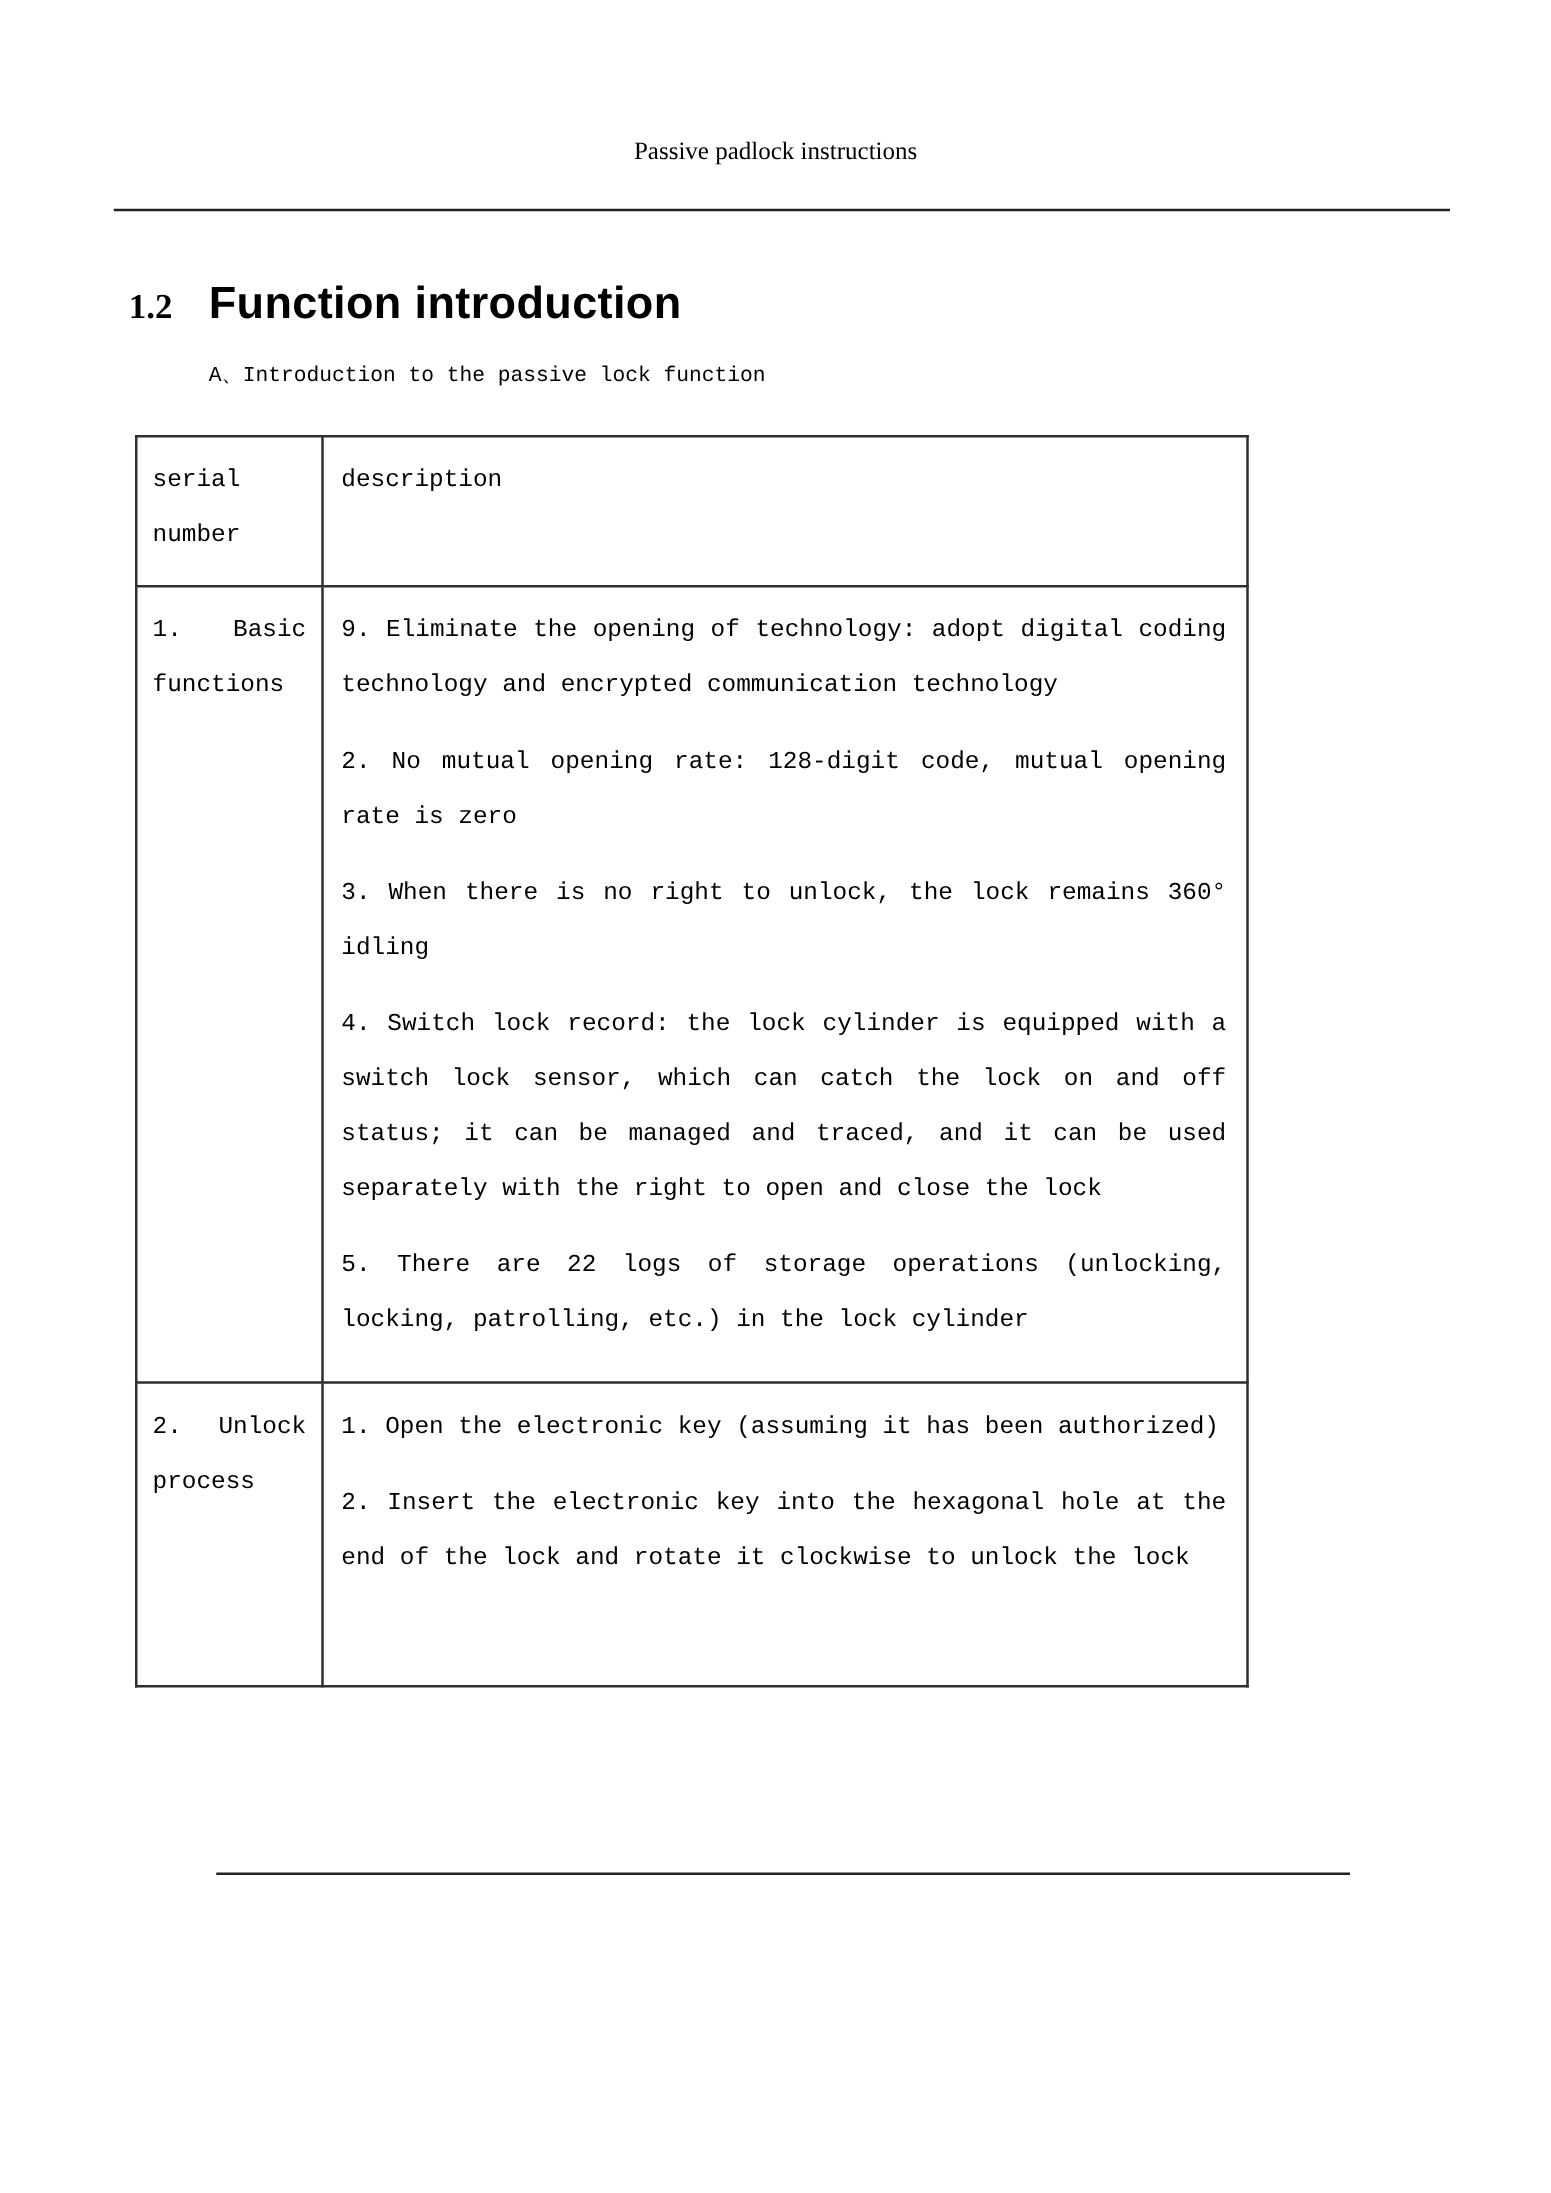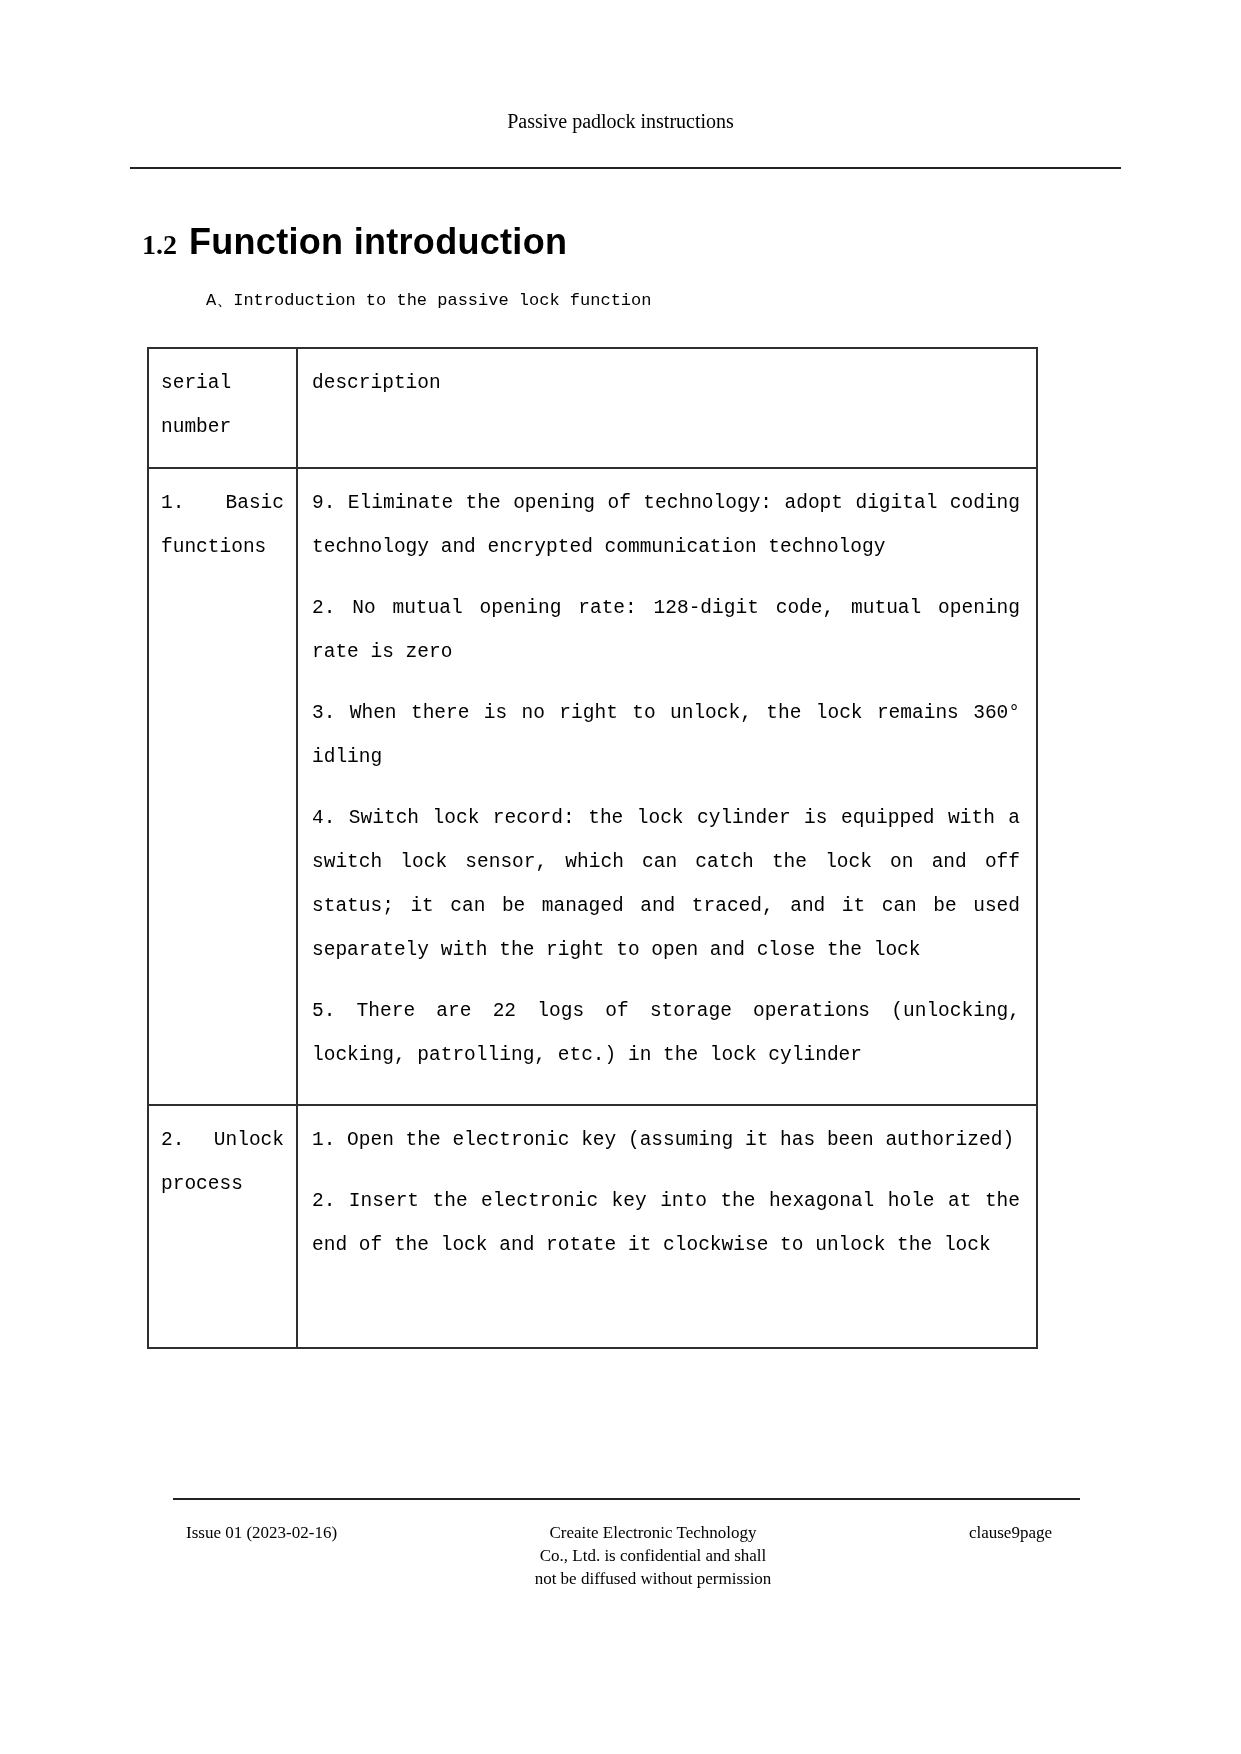--- a/index.html
+++ b/index.html
@@ -9,21 +9,21 @@
     color: #000000;
   }
   body {
     width: 1241px;
     height: 1754px;
     position: relative;
     overflow: hidden;
     font-family: "Liberation Serif", "DejaVu Serif", serif;
   }
   .page {
-    padding: 0 120px;
+    padding: 0 81px;
   }
   
   .doc-title {
     margin-top: 108px;
     text-align: center;
     font-size: 20px;
     line-height: 26px;
     font-family: "Liberation Serif", "DejaVu Serif", serif;
   }
   .header-rule {
@@ -34,21 +34,21 @@
   
   .section-heading {
     margin-top: 49px;
     margin-left: 22px;
     line-height: 48px;
     white-space: nowrap;
   }
   .sec-num {
     font-weight: bold;
     font-size: 28px;
-    margin-right: 12px;
+    margin-right: 29px;
     font-family: "Liberation Serif", "DejaVu Serif", serif;
   }
   .sec-title {
     font-weight: bold;
     font-size: 36px;
     letter-spacing: 0.3px;
     font-family: Liberation Sans, sans-serif;
   }
   
   .intro {
@@ -172,22 +172,13 @@
       </td>
     </tr>
 
   </tbody>
     </table>
 
 </div>
 
 <div class="footer">
   <div class="footer-rule"></div>
-  <div class="footer-row">
-    <div class="footer-issue">Issue 01 (2023-02-16)</div>
-    <div class="footer-center">
-      <div>Creaite Electronic Technology</div>
-      <div>Co., Ltd. is confidential and shall</div>
-      <div>not be diffused without permission</div>
-    </div>
-    <div class="footer-page">clause9page</div>
-  </div>
 </div>
 
 </body></html>

